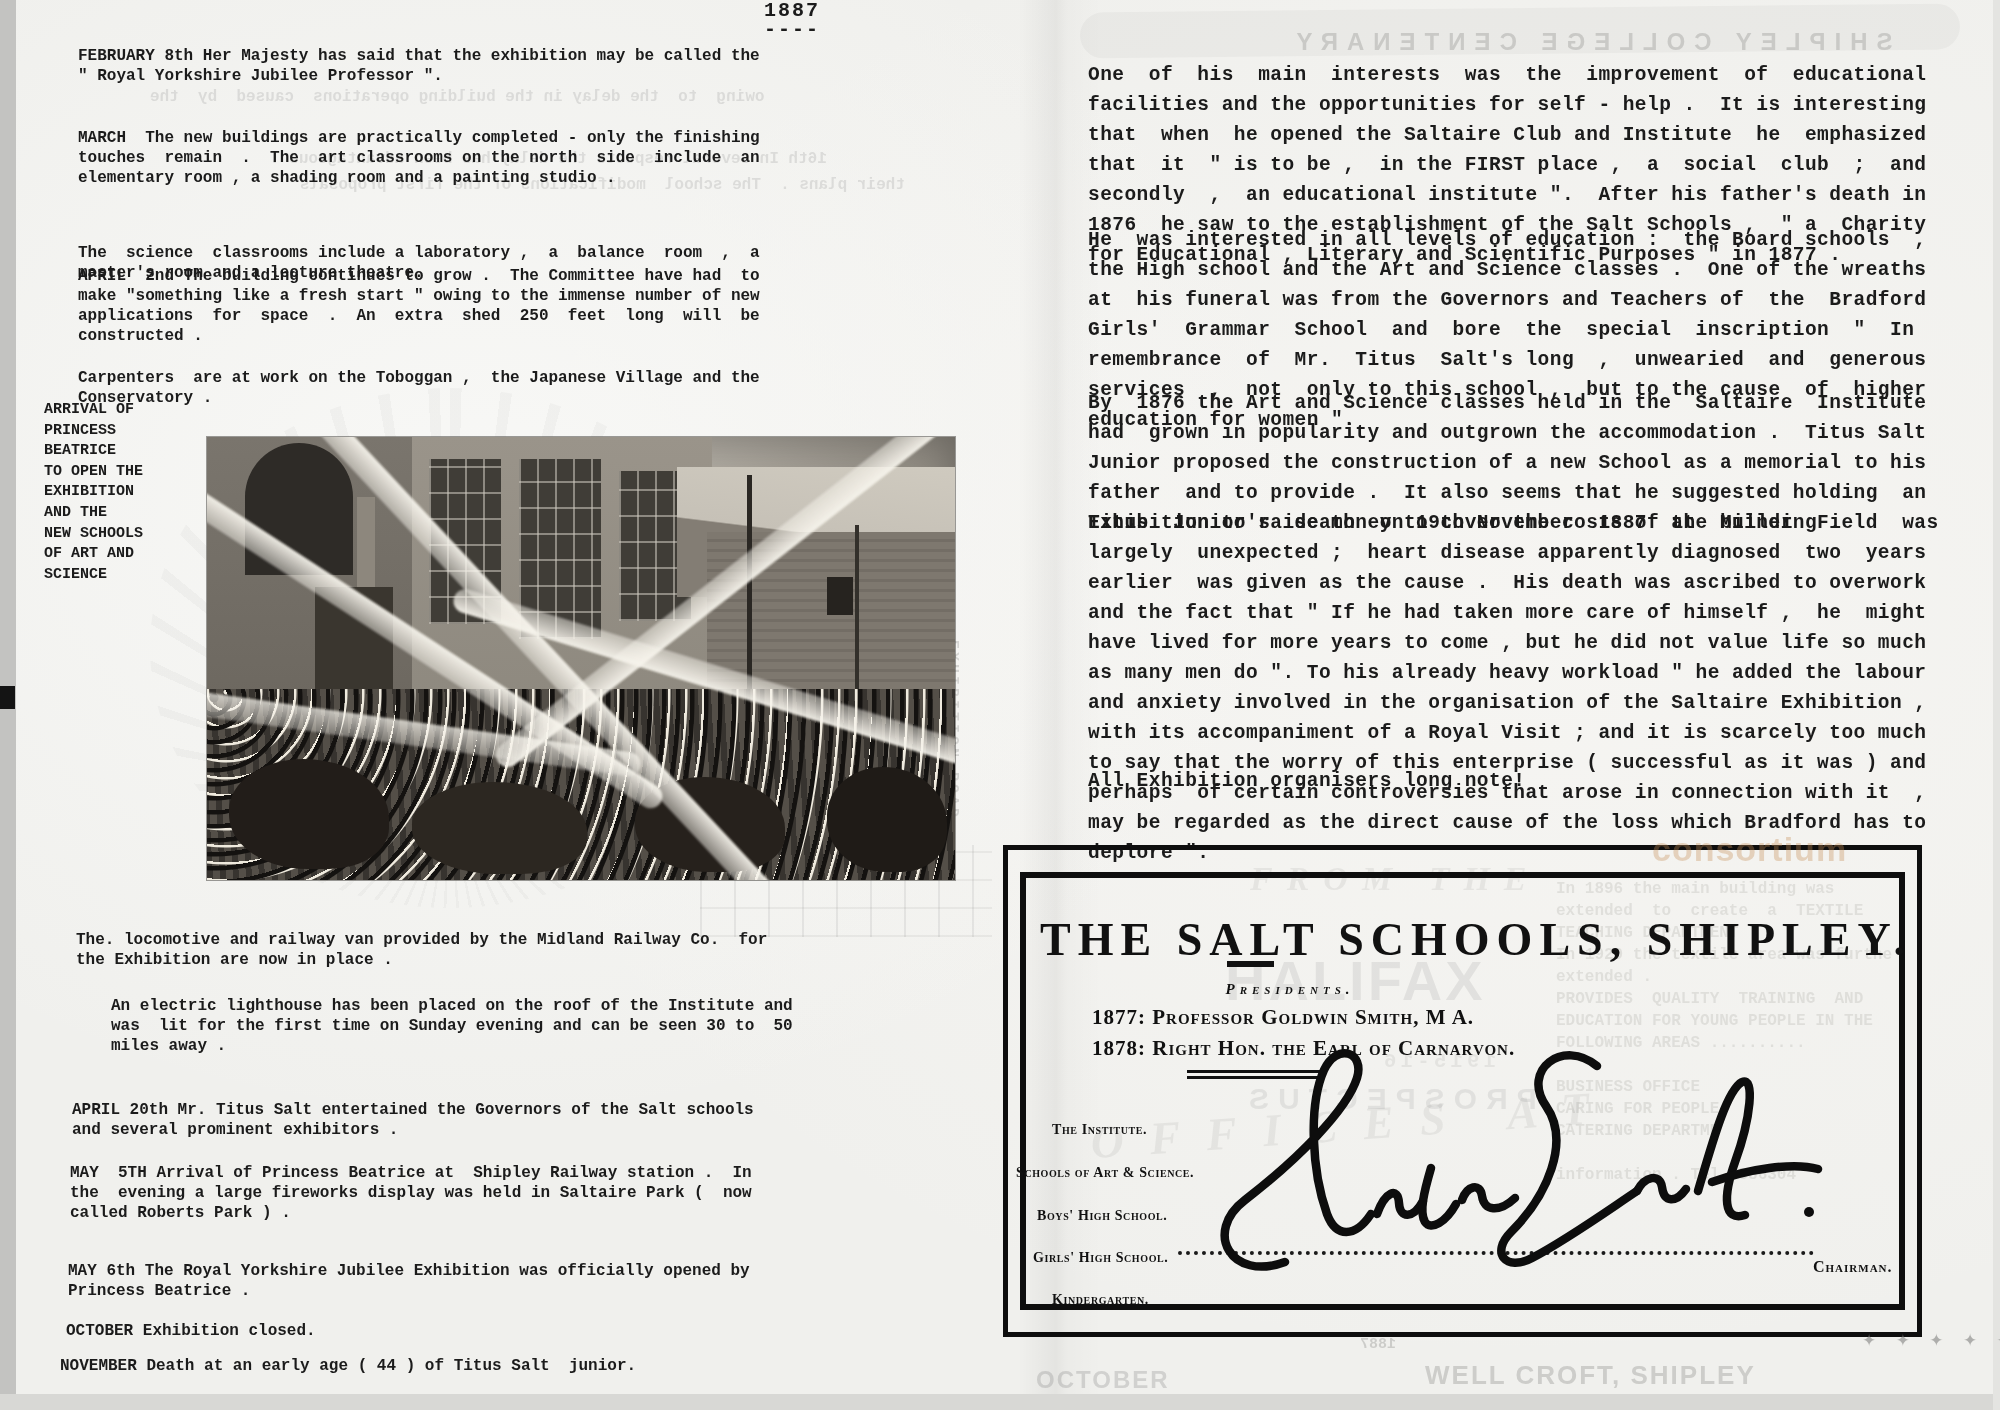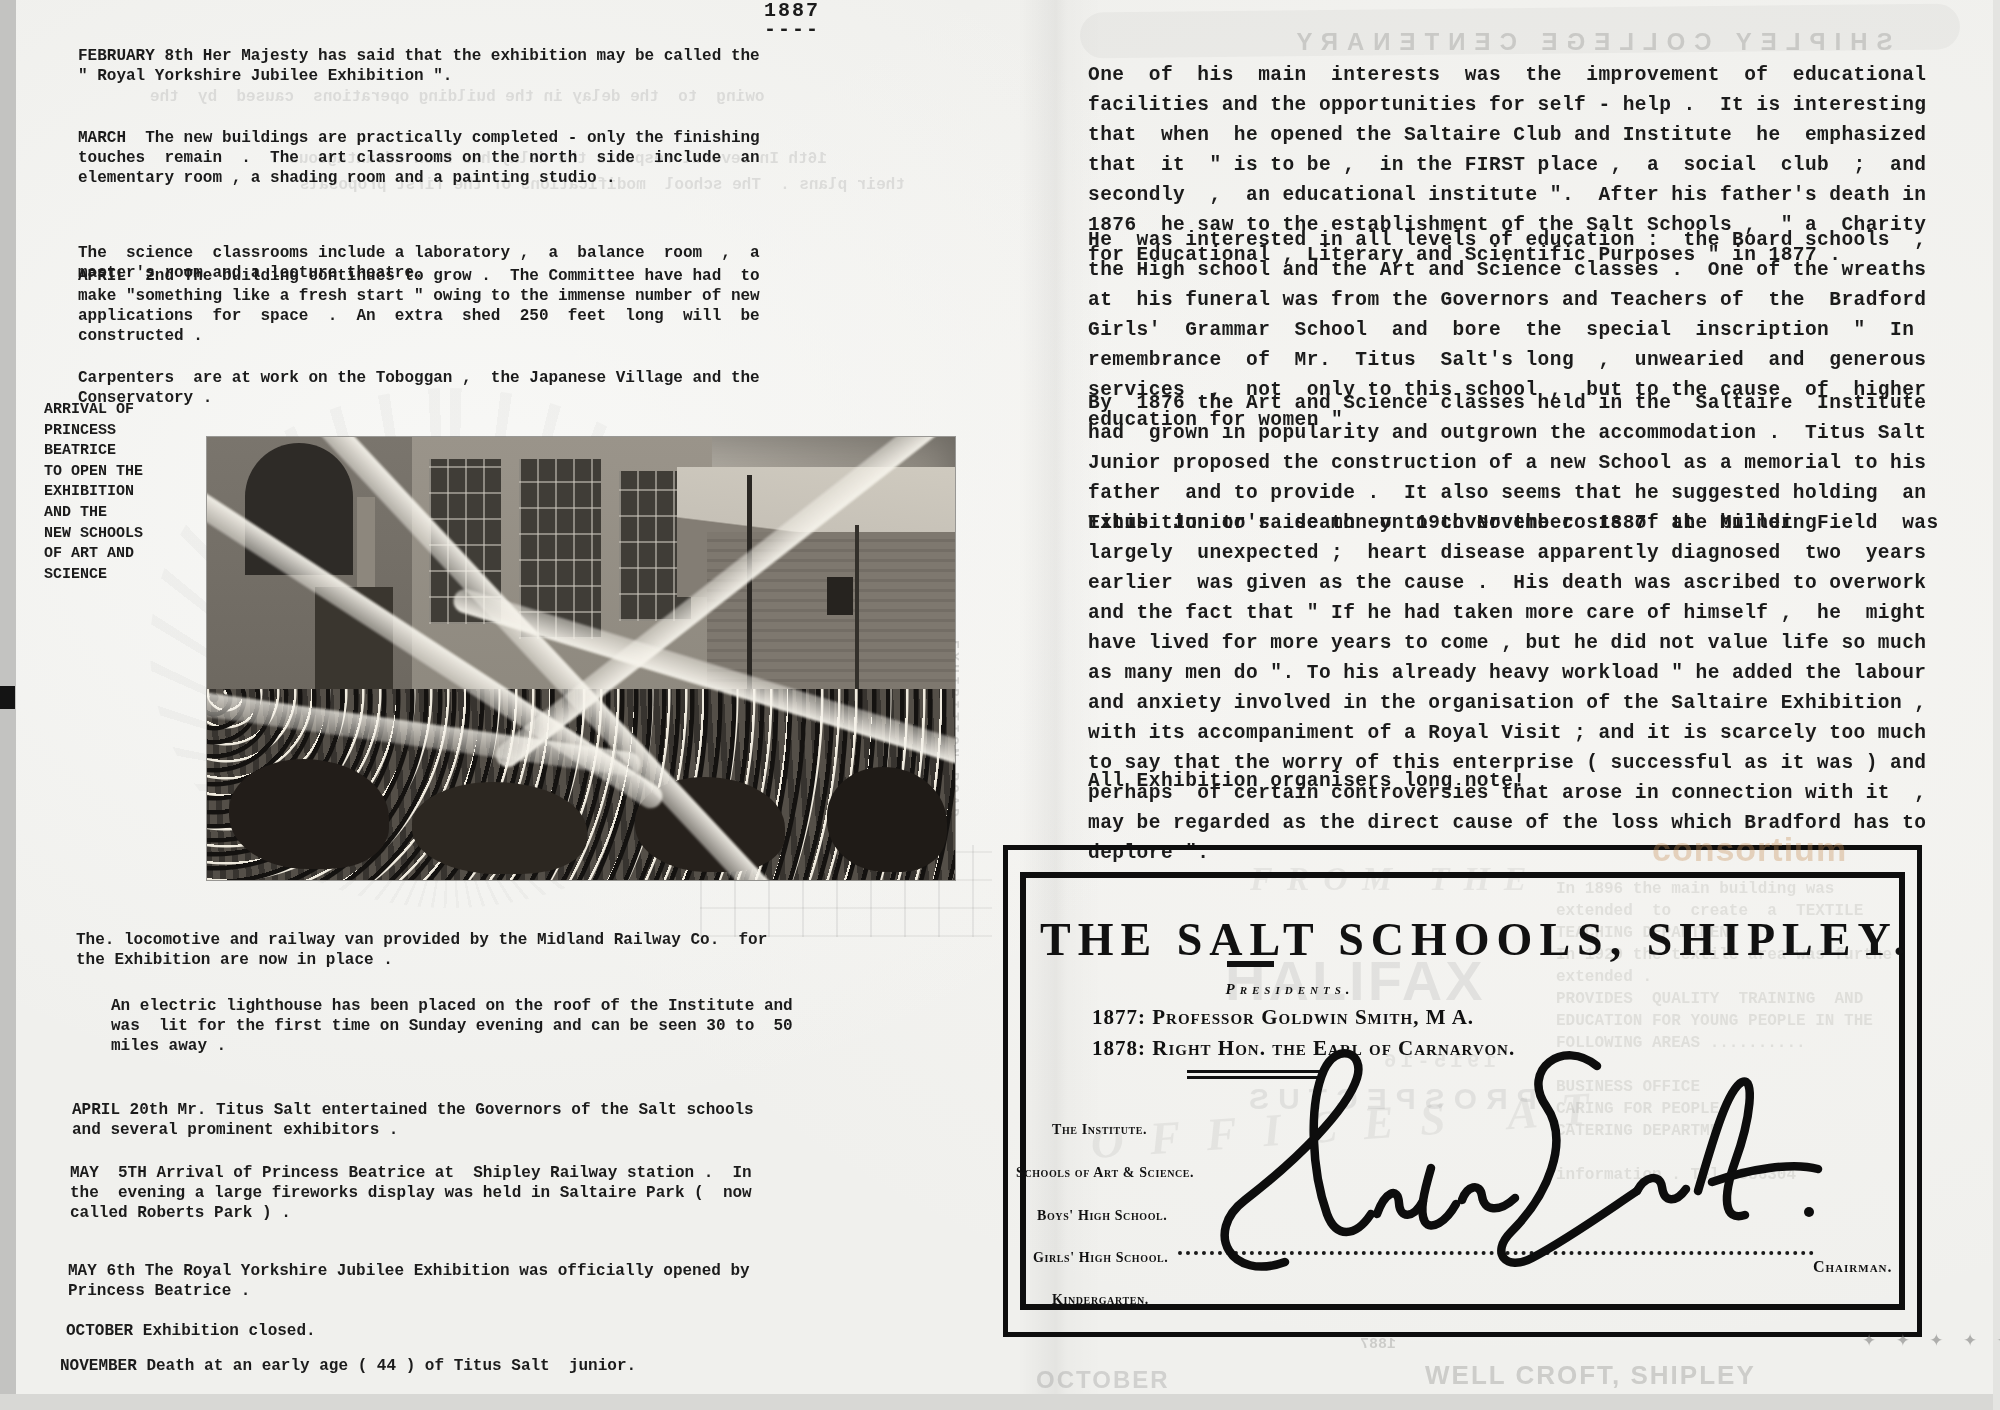--- a/index.html
+++ b/index.html
@@ -170,21 +170,21 @@
   <div class="abs gh-wellcroft ghost">WELL CROFT, SHIPLEY</div>
   <div class="abs gh-baildon ghost">OCTOBER</div>
   <div class="abs gh-1887 ghost mir">1887</div>
   <div class="abs gh-diamonds ghost">✦ ✦ ✦ ✦ ✦ ✦</div>
   <div class="abs gutter"></div>
 
   <div class="abs typed year">1887
 ----</div>
 
   <div class="abs typed lp lp1">FEBRUARY 8th Her Majesty has said that the exhibition may be called the
-" Royal Yorkshire Jubilee Exhibition ".</div>
+" Royal Yorkshire Jubilee Professor ".</div>
   <div class="abs typed lp lp2">MARCH  The new buildings are practically completed - only the finishing
 touches  remain  .  The  art classrooms on the north  side  include  an
 elementary room , a shading room and a painting studio .</div>
   <div class="abs typed lp lp3">The  science  classrooms include a laboratory ,  a  balance  room  ,  a
 master's room and a lecture theatre.</div>
   <div class="abs typed lp lp4">APRIL  2nd The building continues to grow .  The Committee have had  to
 make "something like a fresh start " owing to the immense number of new
 applications  for  space  .  An  extra  shed  250  feet  long  will  be
 constructed .</div>
   <div class="abs typed lp lp5">Carpenters  are at work on the Toboggan ,  the Japanese Village and the

